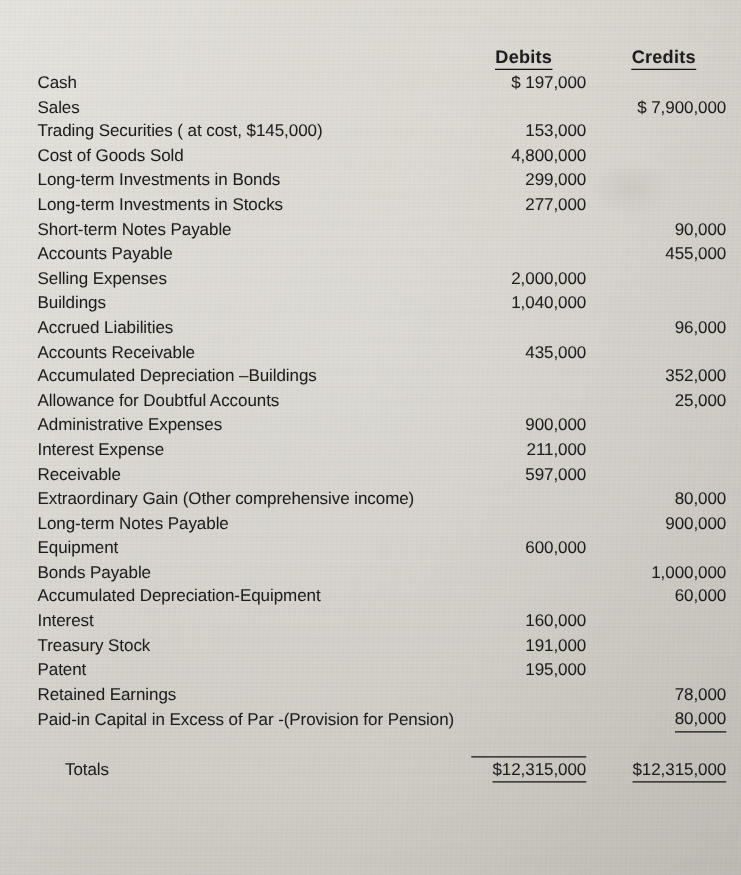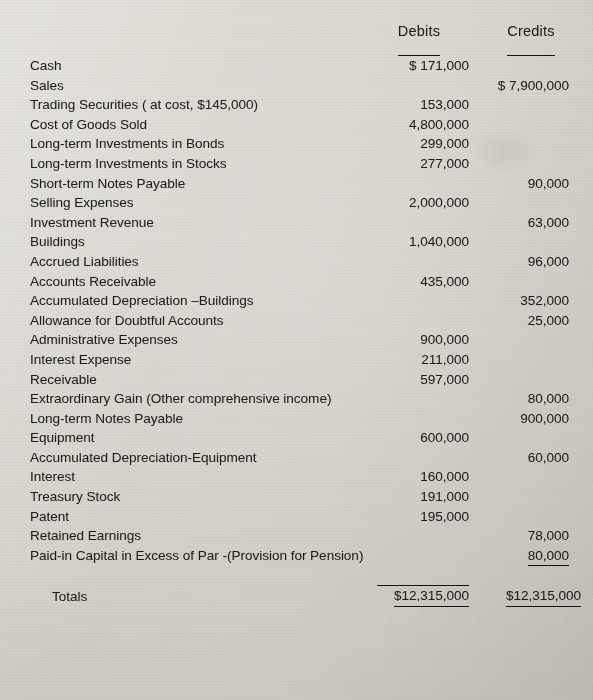--- a/index.html
+++ b/index.html
@@ -70,45 +70,45 @@
   }
   th.hd-spacer { height: 56px; }
   th.hd-num {
     height: 56px;
     text-align: center;
     padding-right: 12px;
   }
   th.hd-num span {
     display: inline-block;
     font-size: 14.5px;
-    font-weight: normal;
+    font-weight: bold;
     letter-spacing: 0.2px;
     border-bottom: 1.6px solid #131313;
-    padding-bottom: 16px;
+    padding-bottom: 1px;
     text-shadow: 0 0 1px rgba(0,0,0,0.13);
   }
 
   tbody td {
     padding: 0;
     height: 19.6px;
     font-size: 13.6px;
     line-height: 19.6px;
     white-space: nowrap;
     text-shadow: 0 0 0.9px rgba(0,0,0,0.11);
   }
   td.label {
     padding-left: 30px;
     letter-spacing: -0.05px;
   }
   td.num {
     text-align: right;
     padding-right: 12px;
     letter-spacing: -0.05px;
   }
-  td.num.credit { padding-right: 24px; }
+  td.num.credit { padding-right: 12px; }
 
   tr.totals td.label {
     padding-left: 52px;
   }
   tr.totals td.num {
     position: relative;
   }
   
   tr.totals td.num .fig {
     display: inline-block;
@@ -159,21 +159,21 @@
           <span>Debits</span>
         </th>
         <th class="hd-num">
           <span>Credits</span>
         </th>
       </tr>
     </thead>
     <tbody id="ledger-body">
         <tr>
           <td class="label">Cash</td>
-          <td class="num debit">$ 171,000</td>
+          <td class="num debit">$ 197,000</td>
           <td class="num credit"></td>
         </tr>
         <tr>
           <td class="label">Sales</td>
           <td class="num debit"></td>
           <td class="num credit">$ 7,900,000</td>
         </tr>
         <tr>
           <td class="label">Trading Securities ( at cost, $145,000)</td>
           <td class="num debit">153,000</td>
@@ -193,30 +193,30 @@
           <td class="label">Long-term Investments in Stocks</td>
           <td class="num debit">277,000</td>
           <td class="num credit"></td>
         </tr>
         <tr>
           <td class="label">Short-term Notes Payable</td>
           <td class="num debit"></td>
           <td class="num credit">90,000</td>
         </tr>
         <tr>
+          <td class="label">Accounts Payable</td>
+          <td class="num debit"></td>
+          <td class="num credit">455,000</td>
+        </tr>
+        <tr>
           <td class="label">Selling Expenses</td>
           <td class="num debit">2,000,000</td>
           <td class="num credit"></td>
         </tr>
         <tr>
-          <td class="label">Investment Revenue</td>
-          <td class="num debit"></td>
-          <td class="num credit">63,000</td>
-        </tr>
-        <tr>
           <td class="label">Buildings</td>
           <td class="num debit">1,040,000</td>
           <td class="num credit"></td>
         </tr>
         <tr>
           <td class="label">Accrued Liabilities</td>
           <td class="num debit"></td>
           <td class="num credit">96,000</td>
         </tr>
         <tr>
@@ -256,20 +256,25 @@
         </tr>
         <tr>
           <td class="label">Long-term Notes Payable</td>
           <td class="num debit"></td>
           <td class="num credit">900,000</td>
         </tr>
         <tr>
           <td class="label">Equipment</td>
           <td class="num debit">600,000</td>
           <td class="num credit"></td>
+        </tr>
+        <tr>
+          <td class="label">Bonds Payable</td>
+          <td class="num debit"></td>
+          <td class="num credit">1,000,000</td>
         </tr>
         <tr>
           <td class="label">Accumulated Depreciation-Equipment</td>
           <td class="num debit"></td>
           <td class="num credit">60,000</td>
         </tr>
         <tr>
           <td class="label">Interest</td>
           <td class="num debit">160,000</td>
           <td class="num credit"></td>

